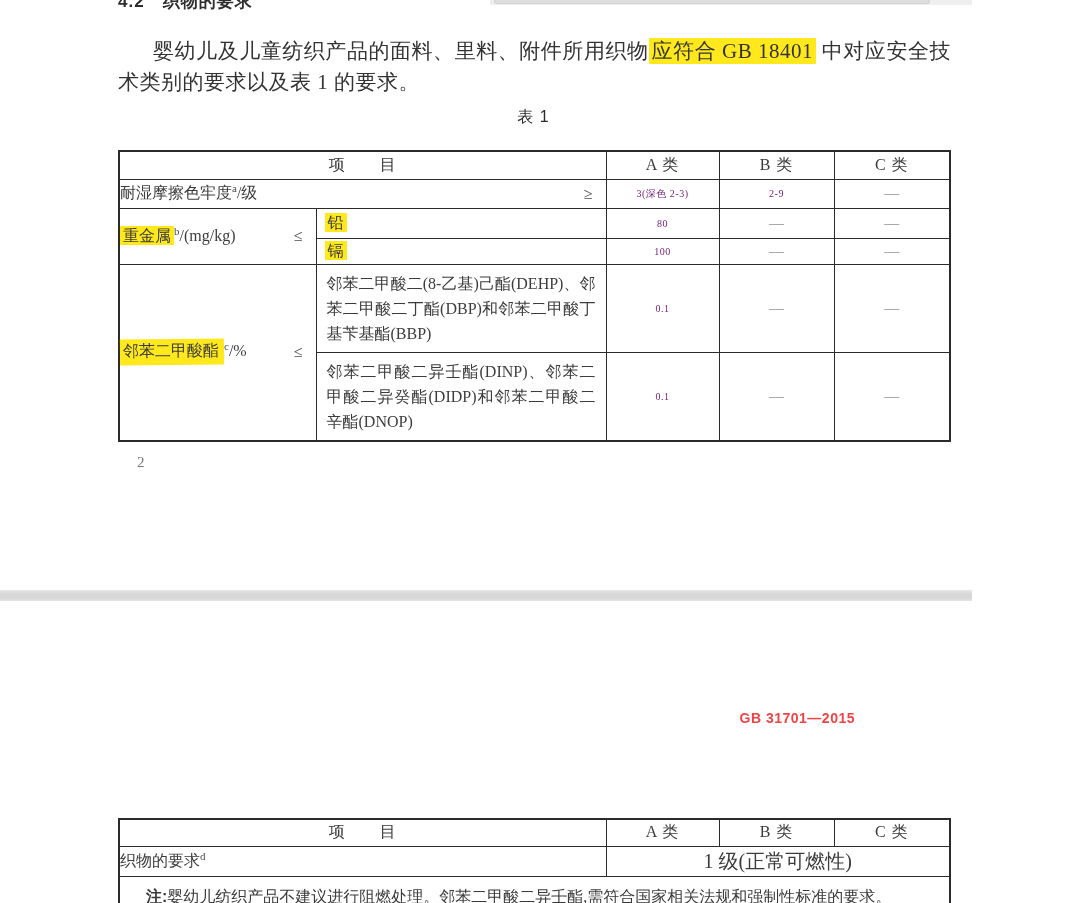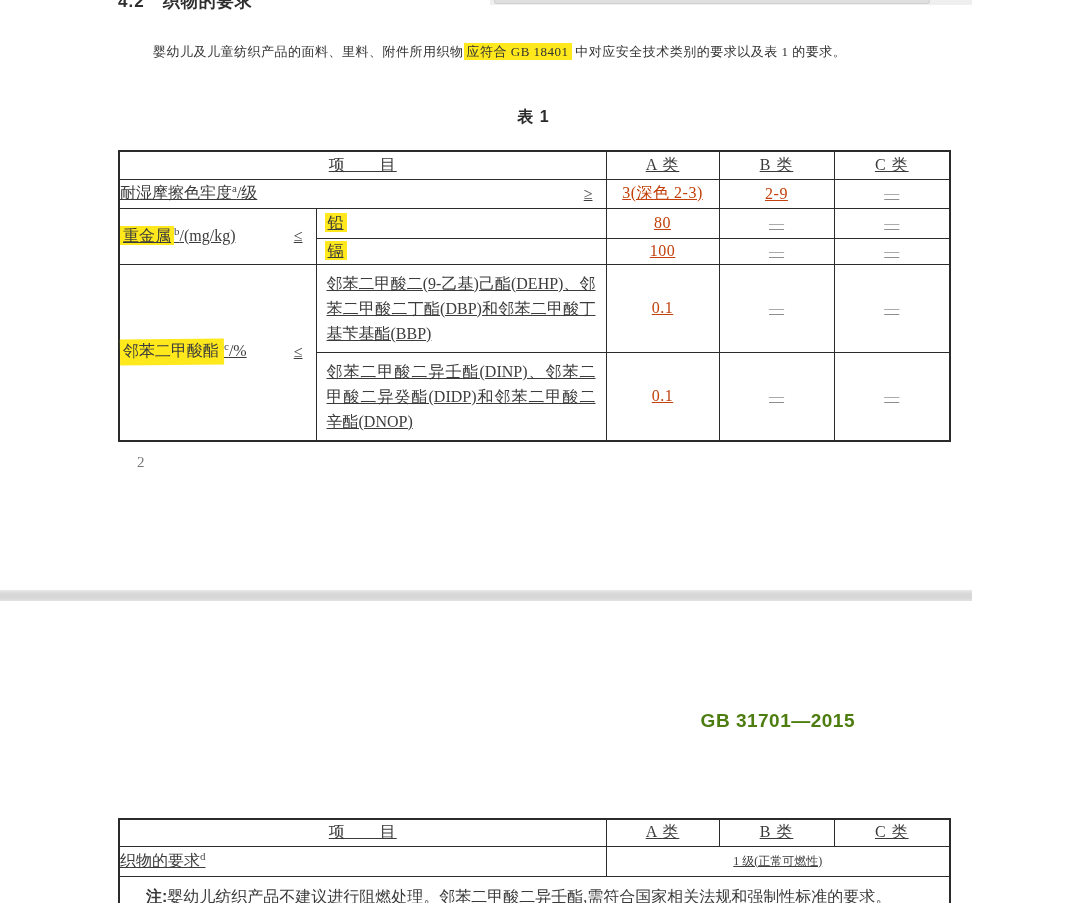--- a/index.html
+++ b/index.html
@@ -14,51 +14,51 @@
   .top-thumb { position:absolute; top:0; left:4px; width:436px; height:4px; background:#dfdfdf;
     border:1px solid #d2d2d2; border-top:none; border-radius:0 0 3px 3px; }
 
   .heading {
     position:absolute; left:118px; top:-10px;
     font-family:"Liberation Sans","DejaVu Sans",sans-serif;
     font-weight:bold; font-size:17px; letter-spacing:1px; color:#2e2e2e;
   }
   .para {
     position:absolute; left:118px; top:36px; width:833px;
-    font-size:13px; line-height:31px; text-indent:35px; text-align:justify;
+    font-size:21px; line-height:31px; text-indent:35px; text-align:justify;
     color:#333; letter-spacing:0.5px;
   }
   .hl { background:#ffe91c; padding:1px 3px; }
   .hl-marker { display:inline-block; background:#ffe91c; padding:2px 5px 3px 3px; transform:rotate(-0.6deg); }
 
   .tbl-title {
     position:absolute; left:118px; width:831px; text-align:center;
     font-family:"Liberation Sans","DejaVu Sans",sans-serif;
-    font-weight:bold; font-size:16px; color:#2a2a2a; letter-spacing:1px;
+    font-weight:normal; font-size:16px; color:#2a2a2a; letter-spacing:1px;
   }
   .t1 { top:107px; }
   .t2 { top:776px; }
 
   table.gbt {
     position:absolute; left:118px; width:831px;
     border-collapse:collapse; table-layout:fixed;
     font-size:16px; color:#3c3c3c;
   }
   .gbt1 { top:150px; }
   .gbt2 { top:818px; }
   table.gbt { border:2px solid #2b2b2b; }
-  table.gbt td { border:1px solid #2b2b2b; vertical-align:middle;text-decoration:underline; }
+  table.gbt td { border:1px solid #2b2b2b; vertical-align:middle; }
 
   td.c-head { text-align:center; font-size:16px; color:#3a3a3a; letter-spacing:1px; }
   td.c-label { }
   td.c-sub { padding-left:8px; font-size:16px; }
   td.c-desc { padding:6px 10px; font-size:16px; line-height:25px; text-align:justify; color:#3c3c3c; }
-  td.c-val { text-align:center; font-size:16px; color:#c2410c; letter-spacing:0.5px; }
+  td.c-val { text-align:center; font-size:10px; color:#701a75; letter-spacing:0.5px; }
   td.c-dash { text-align:center; font-size:15px; color:#8f8f8f; }
-  td.c-span { text-align:center; font-size:12px; color:#3c3c3c; }
+  td.c-span { text-align:center; font-size:20px; color:#3c3c3c; }
   .cellflex { display:flex; justify-content:space-between; align-items:center; padding-right:13px; }
   .op { font-size:16px; color:#4a4a4a; }
   sup.fn { font-size:11px; color:#4a4a4a; vertical-align:super; line-height:0; }
 
   tr.h28 td { height:28px; } tr.h29 td { height:29px; } tr.h30 td { height:30px; }
   tr.h26 td { height:26px; } tr.h76 td { height:76px; } tr.h86 td { height:86px; }
   tr.h27 td { height:27px; } tr.h40 td { height:40px; vertical-align:top; }
 
   td.c-note { padding:8px 12px 0 26px; font-size:16px; line-height:24px; color:#3a3a3a; }
   .note-prefix { font-family:"Liberation Sans","DejaVu Sans",sans-serif; font-weight:bold; }
@@ -66,21 +66,21 @@
   .pagenum { position:absolute; left:137px; top:454px; font-size:15px; color:#777; }
 
   .separator {
     position:absolute; left:0; top:590px; width:100%; height:11px;
     background:linear-gradient(#e9e9e9, #d7d7d7 35%, #d7d7d7 70%, #e2e2e2);
   }
 
   .doc-code {
     position:absolute; right:117px; top:710px;
     font-family:"Liberation Sans","DejaVu Sans",sans-serif;
-    font-weight:bold; font-size:19px; color:#4d7c0f; letter-spacing:0.5px;
+    font-weight:bold; font-size:14px; color:#ef4444; letter-spacing:0.5px;
   }
 </style>
 </head>
 <body>
 
 <div class="screen">
 
   <div class="top-strip">
     <div class="top-thumb"></div>
   </div>
@@ -135,21 +135,21 @@
       <td class="c-dash">—</td>
       <td class="c-dash">—</td>
     </tr>
     <tr class="h76">
       <td class="c-label" rowspan="2">
         <span class="cellflex">
           <span><span class="hl-marker">邻苯二甲酸酯</span><sup class="fn">c</sup><span>/%</span></span>
           <span class="op">≤</span>
         </span>
       </td>
-      <td class="c-desc">邻苯二甲酸二(9-乙基)己酯(DEHP)、邻苯二甲酸二丁酯(DBP)和邻苯二甲酸丁基苄基酯(BBP)</td>
+      <td class="c-desc">邻苯二甲酸二(8-乙基)己酯(DEHP)、邻苯二甲酸二丁酯(DBP)和邻苯二甲酸丁基苄基酯(BBP)</td>
       <td class="c-val">0.1</td>
       <td class="c-dash">—</td>
       <td class="c-dash">—</td>
     </tr>
     <tr class="h86">
       <td class="c-desc">邻苯二甲酸二异壬酯(DINP)、邻苯二甲酸二异癸酯(DIDP)和邻苯二甲酸二辛酯(DNOP)</td>
       <td class="c-val">0.1</td>
       <td class="c-dash">—</td>
       <td class="c-dash">—</td>
     </tr>

